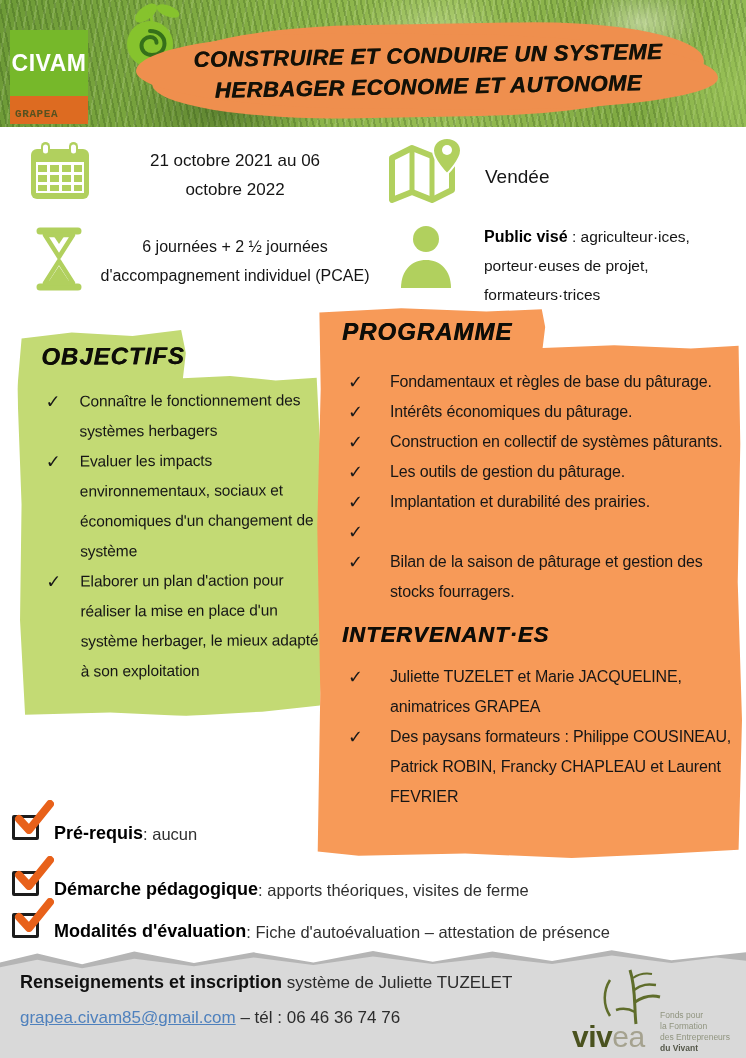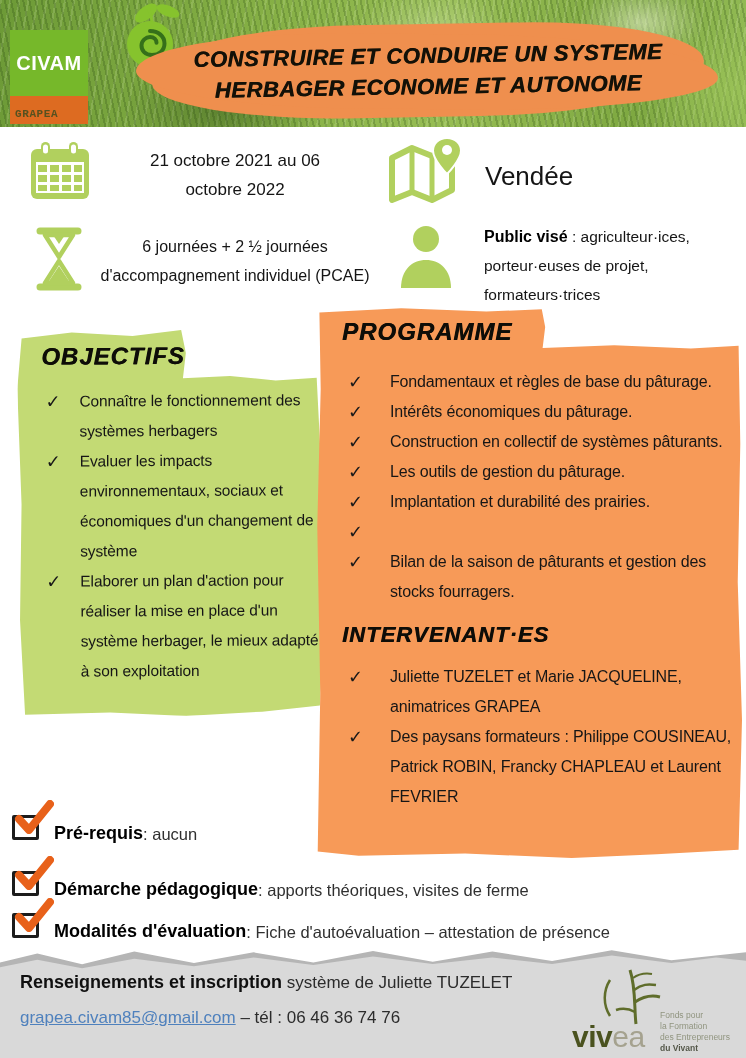--- a/index.html
+++ b/index.html
@@ -12,37 +12,37 @@
       radial-gradient(90px 55px at 86% 18%, rgba(238,246,214,.55), transparent 70%),
       radial-gradient(140px 80px at 30% 85%, rgba(28,58,14,.38), transparent 72%),
       radial-gradient(110px 70px at 58% 28%, rgba(222,238,188,.38), transparent 70%),
       radial-gradient(120px 90px at 98% 70%, rgba(160,200,90,.5), transparent 75%),
       repeating-linear-gradient(78deg, rgba(24,52,10,.20) 0 2px, transparent 2px 6px),
       repeating-linear-gradient(100deg, rgba(236,250,208,.15) 0 2px, transparent 2px 9px),
       linear-gradient(95deg,#6d9a37,#85af45 35%,#97bd54 60%,#7ea841 85%,#93bb55);}
   .swirl{position:absolute;left:108px;top:0;}
   .civam-box{position:absolute;left:10px;top:30px;width:78px;height:66px;background:#76b82a;
     display:flex;align-items:center;justify-content:center;}
-  .civam-box span{color:#fff;font-weight:bold;font-size:20px;letter-spacing:.5px;}
+  .civam-box span{color:#fff;font-weight:bold;font-size:23px;letter-spacing:.5px;}
   .grapea{position:absolute;left:10px;top:96px;width:78px;height:28px;background:#dd6b21;
     color:#57511f;font-size:11px;font-weight:bold;letter-spacing:.6px;
     display:flex;align-items:flex-end;padding:0 0 4px 5px;box-sizing:border-box;font-family:Liberation Mono, monospace;}
   .banner{position:absolute;left:152px;top:24px;width:552px;height:93px;background:#ef8f4e;
     border-radius:50% 45% 55% 50% / 70% 60% 75% 55%;transform:rotate(-1deg);
     display:flex;flex-direction:column;align-items:center;justify-content:center;}
   .banner::before{content:"";position:absolute;top:10px;bottom:8px;left:-16px;right:-14px;
     background:#ef8f4e;border-radius:45% 55% 50% 48% / 65% 70% 55% 60%;transform:rotate(1.4deg);z-index:-1;}
   .banner-line{font-weight:bold;font-style:italic;font-size:22px;letter-spacing:.5px;color:#131108;
     text-shadow:.6px 0 #131108;line-height:31px;white-space:nowrap;}
 
   
   .icon{position:absolute;}
   .txt{position:absolute;font-size:16px;line-height:29px;}
   .dates{left:120px;top:146px;width:230px;text-align:center;font-size:17px;}
-  .loc{left:485px;top:162px;font-size:26px;}
+  .loc{left:485px;top:162px;font-size:19px;}
   .dur{left:85px;top:232px;width:300px;text-align:center;}
   .pub{left:484px;top:222px;width:260px;font-size:15.5px;}
   .pub b{font-size:16px;color:#000;}
 
   
   .box{position:absolute;box-sizing:border-box;}
   .box-title{font-weight:bold;font-style:italic;font-size:24px;color:#0e0d08;
     letter-spacing:1px;text-shadow:.5px 0 #0e0d08;}
   .green{left:18px;top:330px;width:304px;height:386px;background:#c3da74;transform:rotate(-.3deg);
     padding:12px 0 0 24px;
@@ -195,21 +195,21 @@
         </li>
       <li>
           <span class="chk">✓</span>
           <span class="li-text">Implantation et durabilité des prairies.</span>
         </li>
       <li>
           <span class="chk">✓</span>
         </li>
       <li>
           <span class="chk">✓</span>
-          <span class="li-text">Bilan de la saison de pâturants et gestion des stocks fourragers.</span>
+          <span class="li-text">Bilan de la saison de pâturage et gestion des stocks fourragers.</span>
         </li>
     </ul>
     <div class="box-title sub-heading">INTERVENANT·ES</div>
     <ul class="list" style="margin-top:14px">
       <li>
           <span class="chk">✓</span>
           <span class="li-text">Juliette TUZELET et Marie JACQUELINE, animatrices GRAPEA</span>
         </li>
       <li>
           <span class="chk">✓</span>

